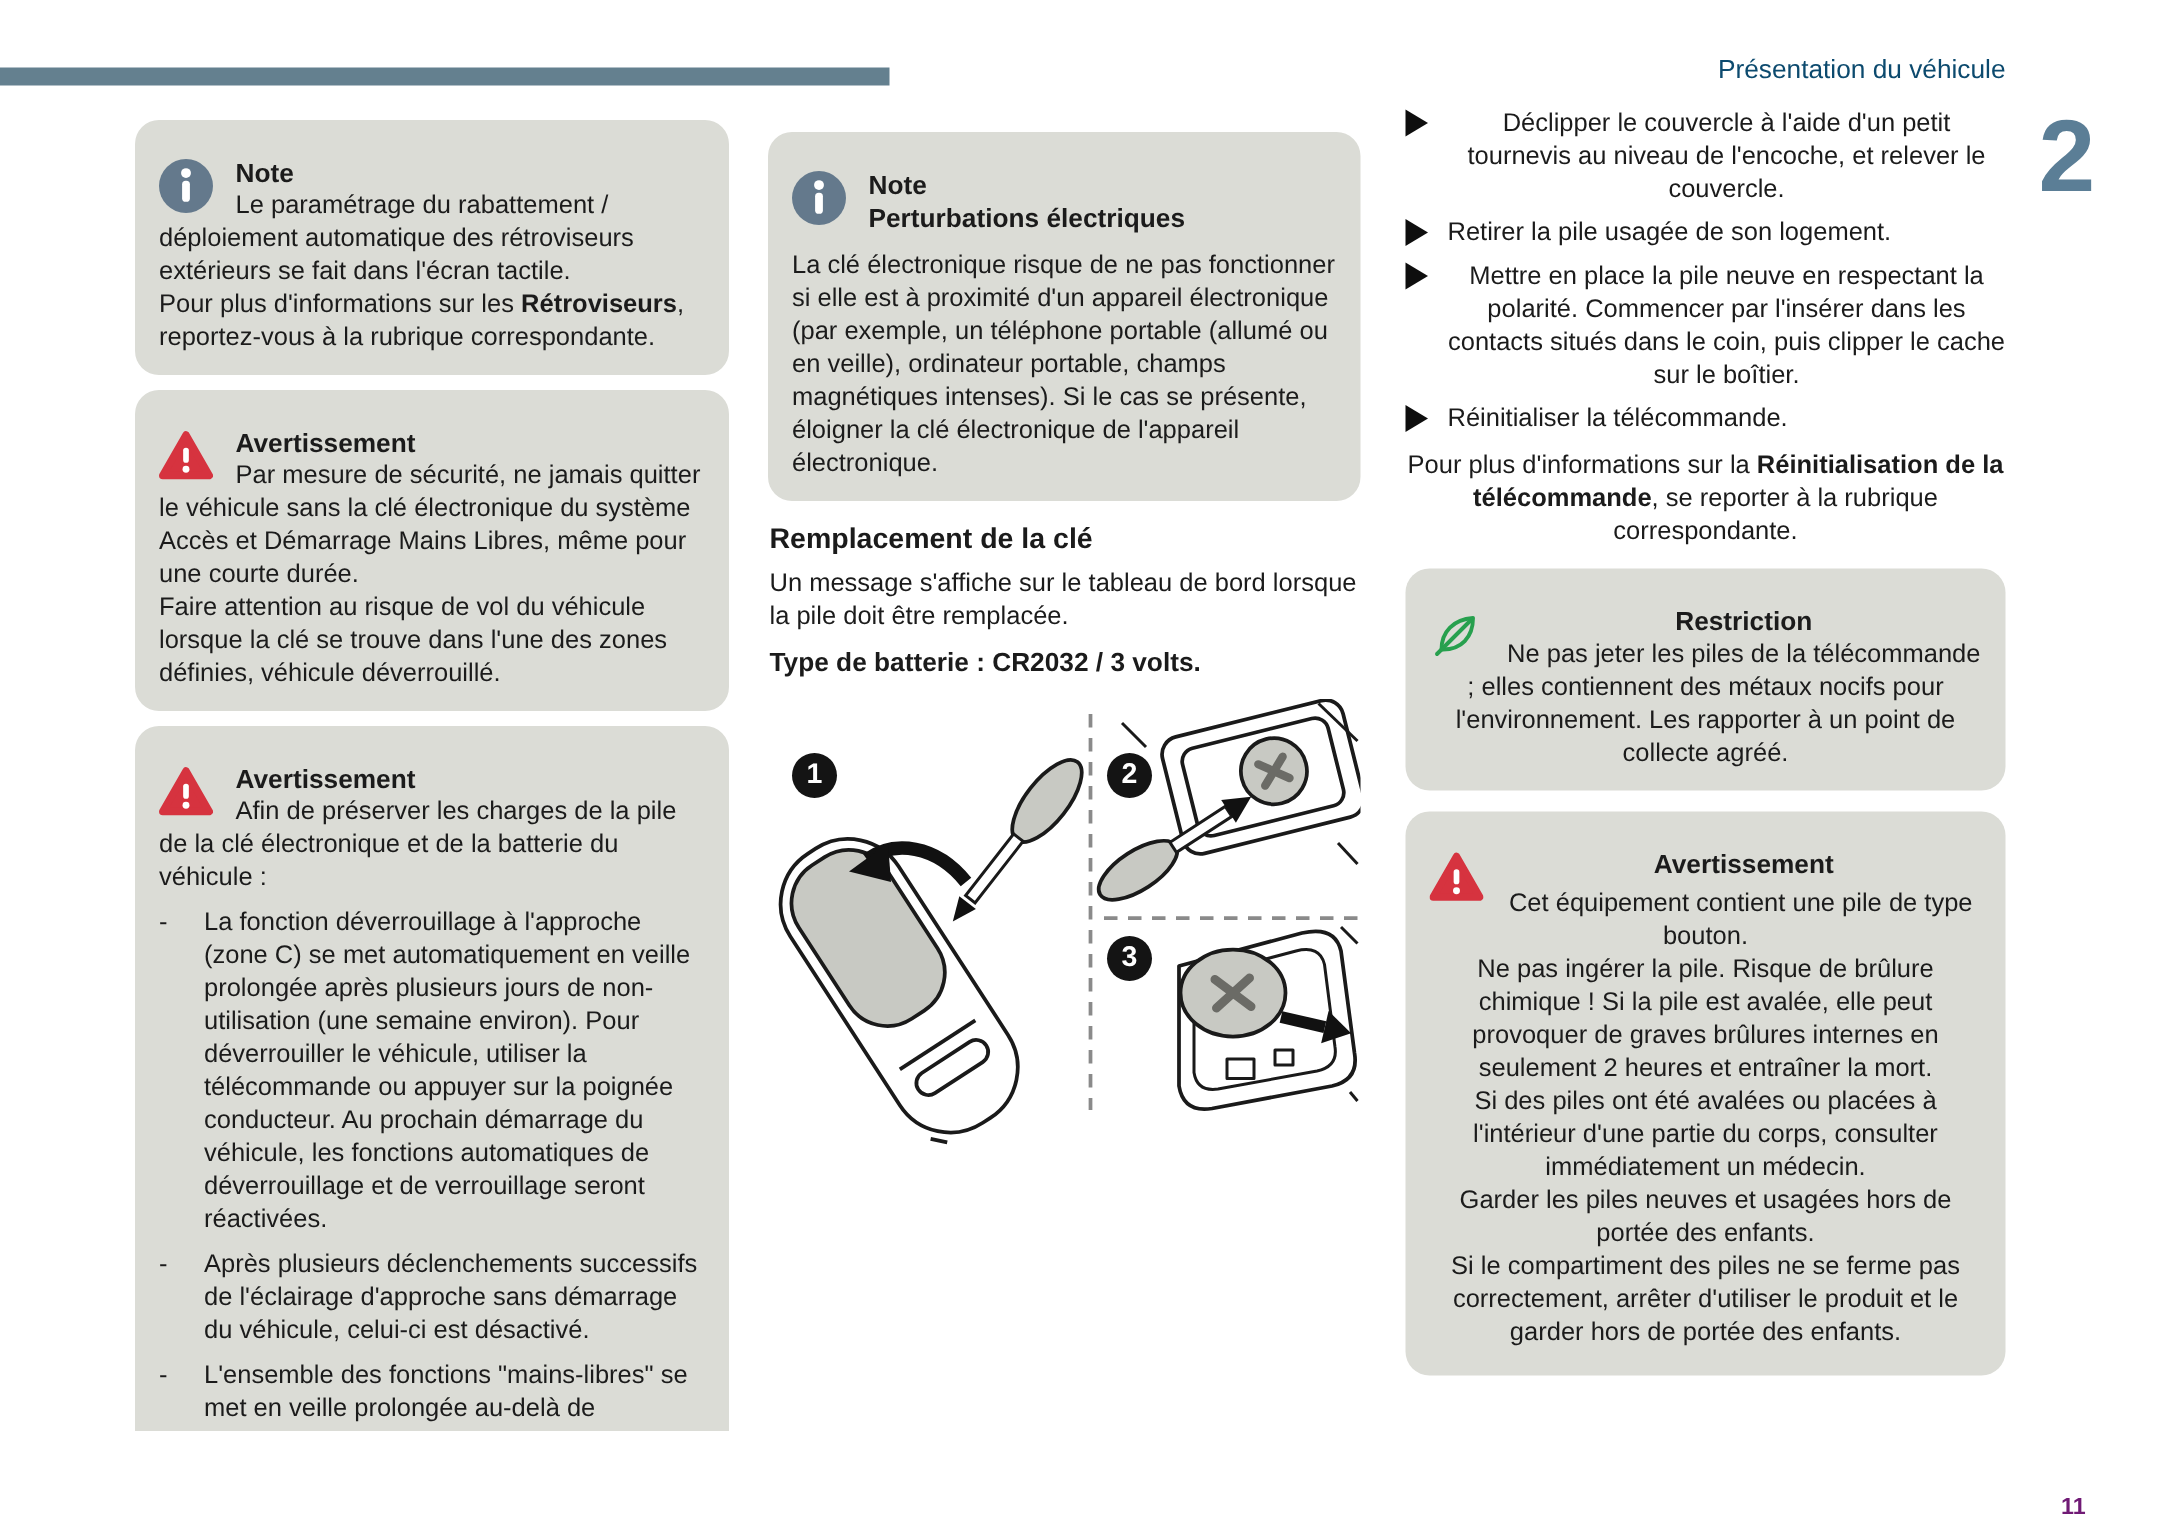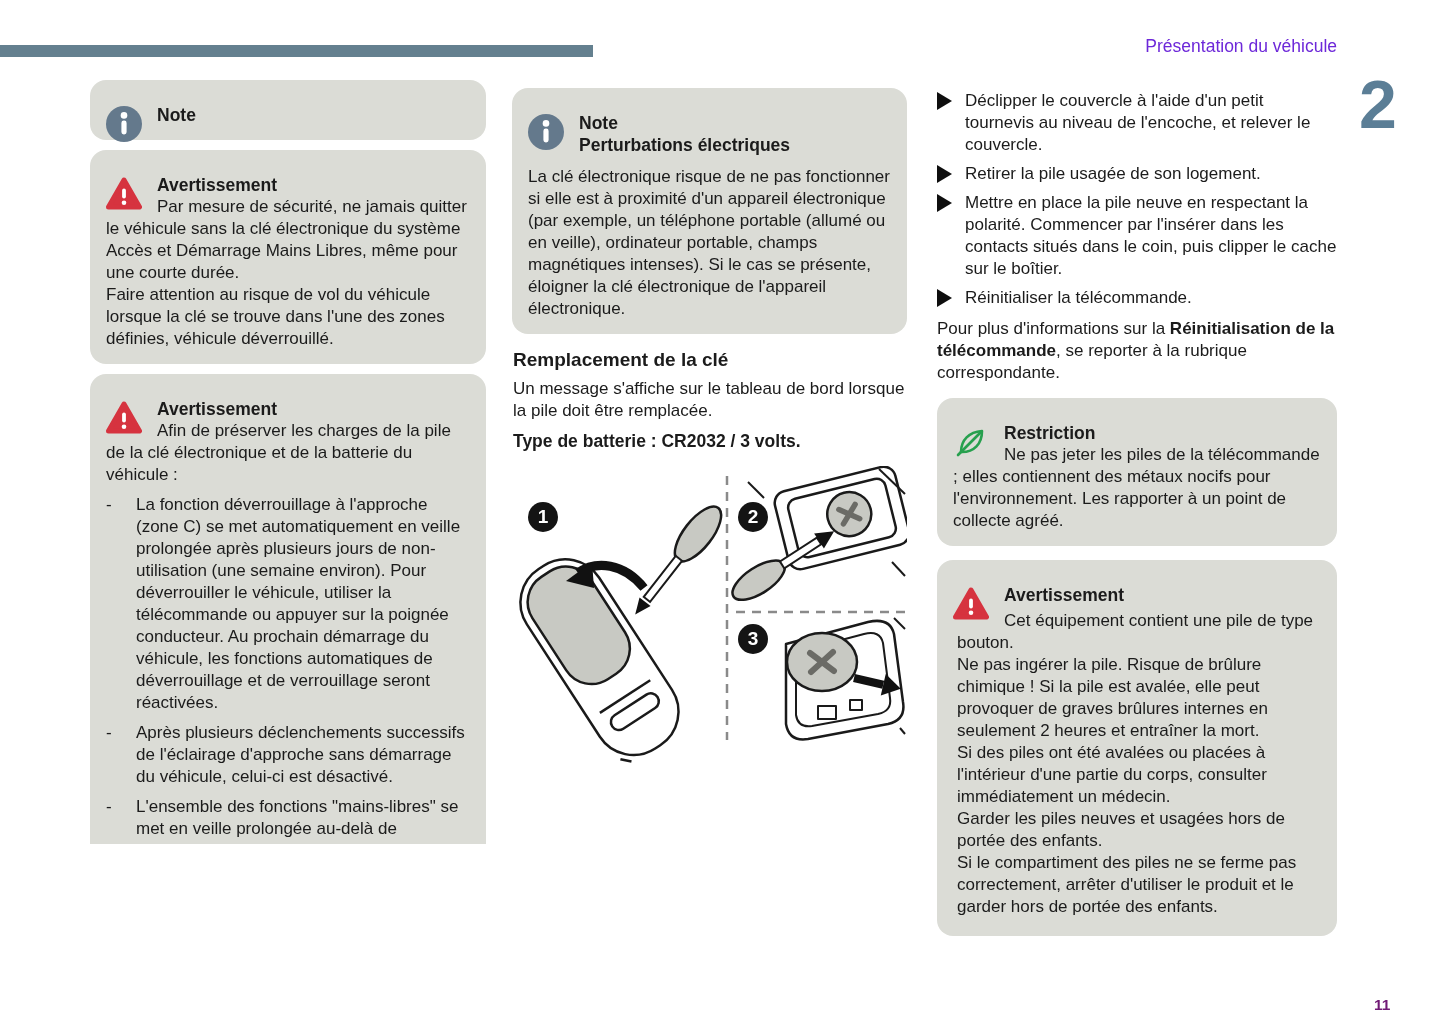--- a/index.html
+++ b/index.html
@@ -7,30 +7,30 @@
   body {
     width:1445px; height:1018px; position:relative; overflow:hidden;
     background:#ffffff; color:#1b1b1b;
     font-family:"Liberation Sans", sans-serif;
     font-size:17px; line-height:22px;
   }
   .abs { position:absolute; }
 
   
   .topbar { left:0; top:45px; width:593px; height:12px; background:#64808f; }
-  .header-title { top:35px; right:108px; font-size:17.5px; color:#6d28d9; }
+  .header-title { top:35px; right:108px; font-size:17.5px; color:#0c4a6e; }
   .chapter-num { left:1350px; top:70px; width:56px; text-align:center;
                  font-size:68px; font-weight:bold; color:#5b7e96; line-height:1; }
   .page-num { left:1374px; top:994px; font-size:15.5px; font-weight:bold; color:#701a75; }
 
   
   .col { position:absolute; }
   #col1 { left:90px;  top:80px; width:396px; }
   #col2 { left:512px; top:78px; width:395px; }
-  #col3 { left:937px; top:90px; width:400px; }
+  #col3 { left:937px; top:71px; width:400px;text-align:center; }
 
   
   .gbox { background:#dbdcd6; border-radius:16px; padding:24px 16px 14px; }
   .gbox.cut-bottom { border-radius:16px 16px 0 0; height:470px; overflow:hidden; padding-bottom:0; }
   .gbox.cut-top { border-radius:0 0 16px 16px; padding:10px 16px 12px 42px; }
   .mt10 { margin-top:10px; }
   .mt14 { margin-top:14px; }
 
   .icon-float { float:left; width:36px; height:36px; margin:2px 15px 6px 0; }
   .icon-float svg { display:block; width:36px; height:36px; }
@@ -79,20 +79,22 @@
 
   <div class="gbox">
     <span class="icon-float">
       <svg viewBox="0 0 36 36">
           <circle cx="18" cy="18" r="18" fill="#64798c"></circle>
           <circle cx="18" cy="9.4" r="3.3" fill="#fff"></circle>
           <rect x="15.4" y="14.5" width="5.2" height="14" rx="2.4" fill="#fff"></rect>
         </svg>
     </span>
     <div class="box-title">Note</div>
+    <p class="box-body" style="margin:0"><span>Le paramétrage du rabattement / déploiement automatique des rétroviseurs extérieurs se fait dans l'écran tactile.
+Pour plus d'informations sur les </span><span class="b">Rétroviseurs</span><span>, reportez-vous à la rubrique correspondante.</span></p>
   </div>
 
   <div class="gbox mt10">
     <span class="icon-float">
       <svg viewBox="0 0 36 36">
           <path d="M18 4 L33.5 31 L2.5 31 Z" fill="#d6333f" stroke="#d6333f" stroke-width="5" stroke-linejoin="round"></path>
           <rect x="16.1" y="12.5" width="3.8" height="10" rx="1.9" fill="#fff"></rect>
           <circle cx="18" cy="26.8" r="2.3" fill="#fff"></circle>
         </svg>
     </span>

